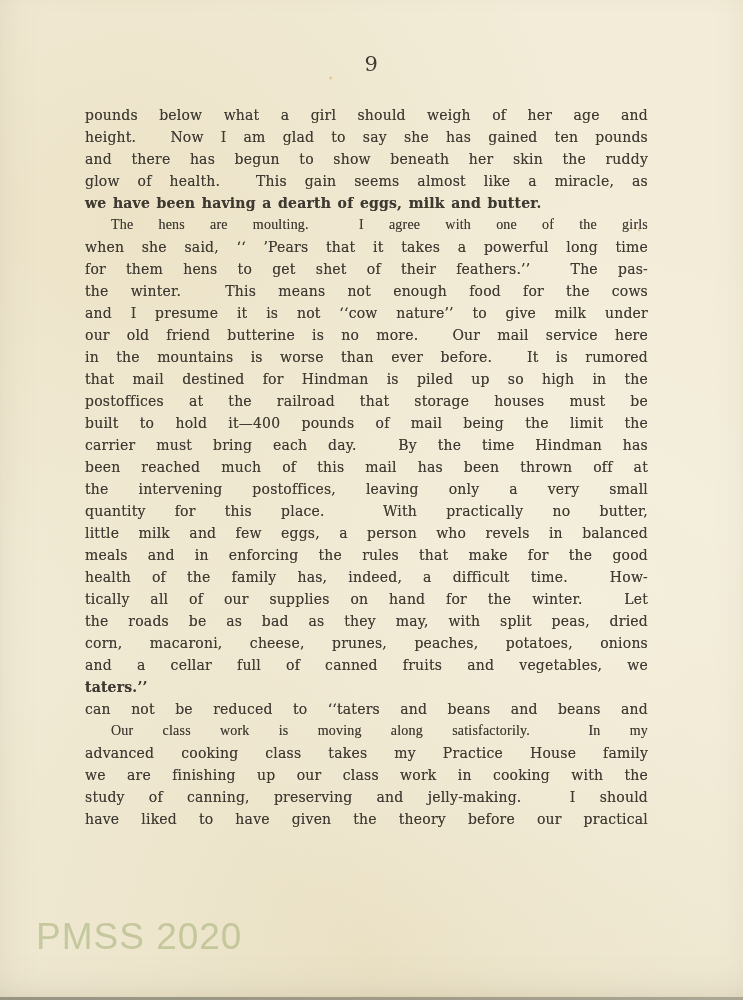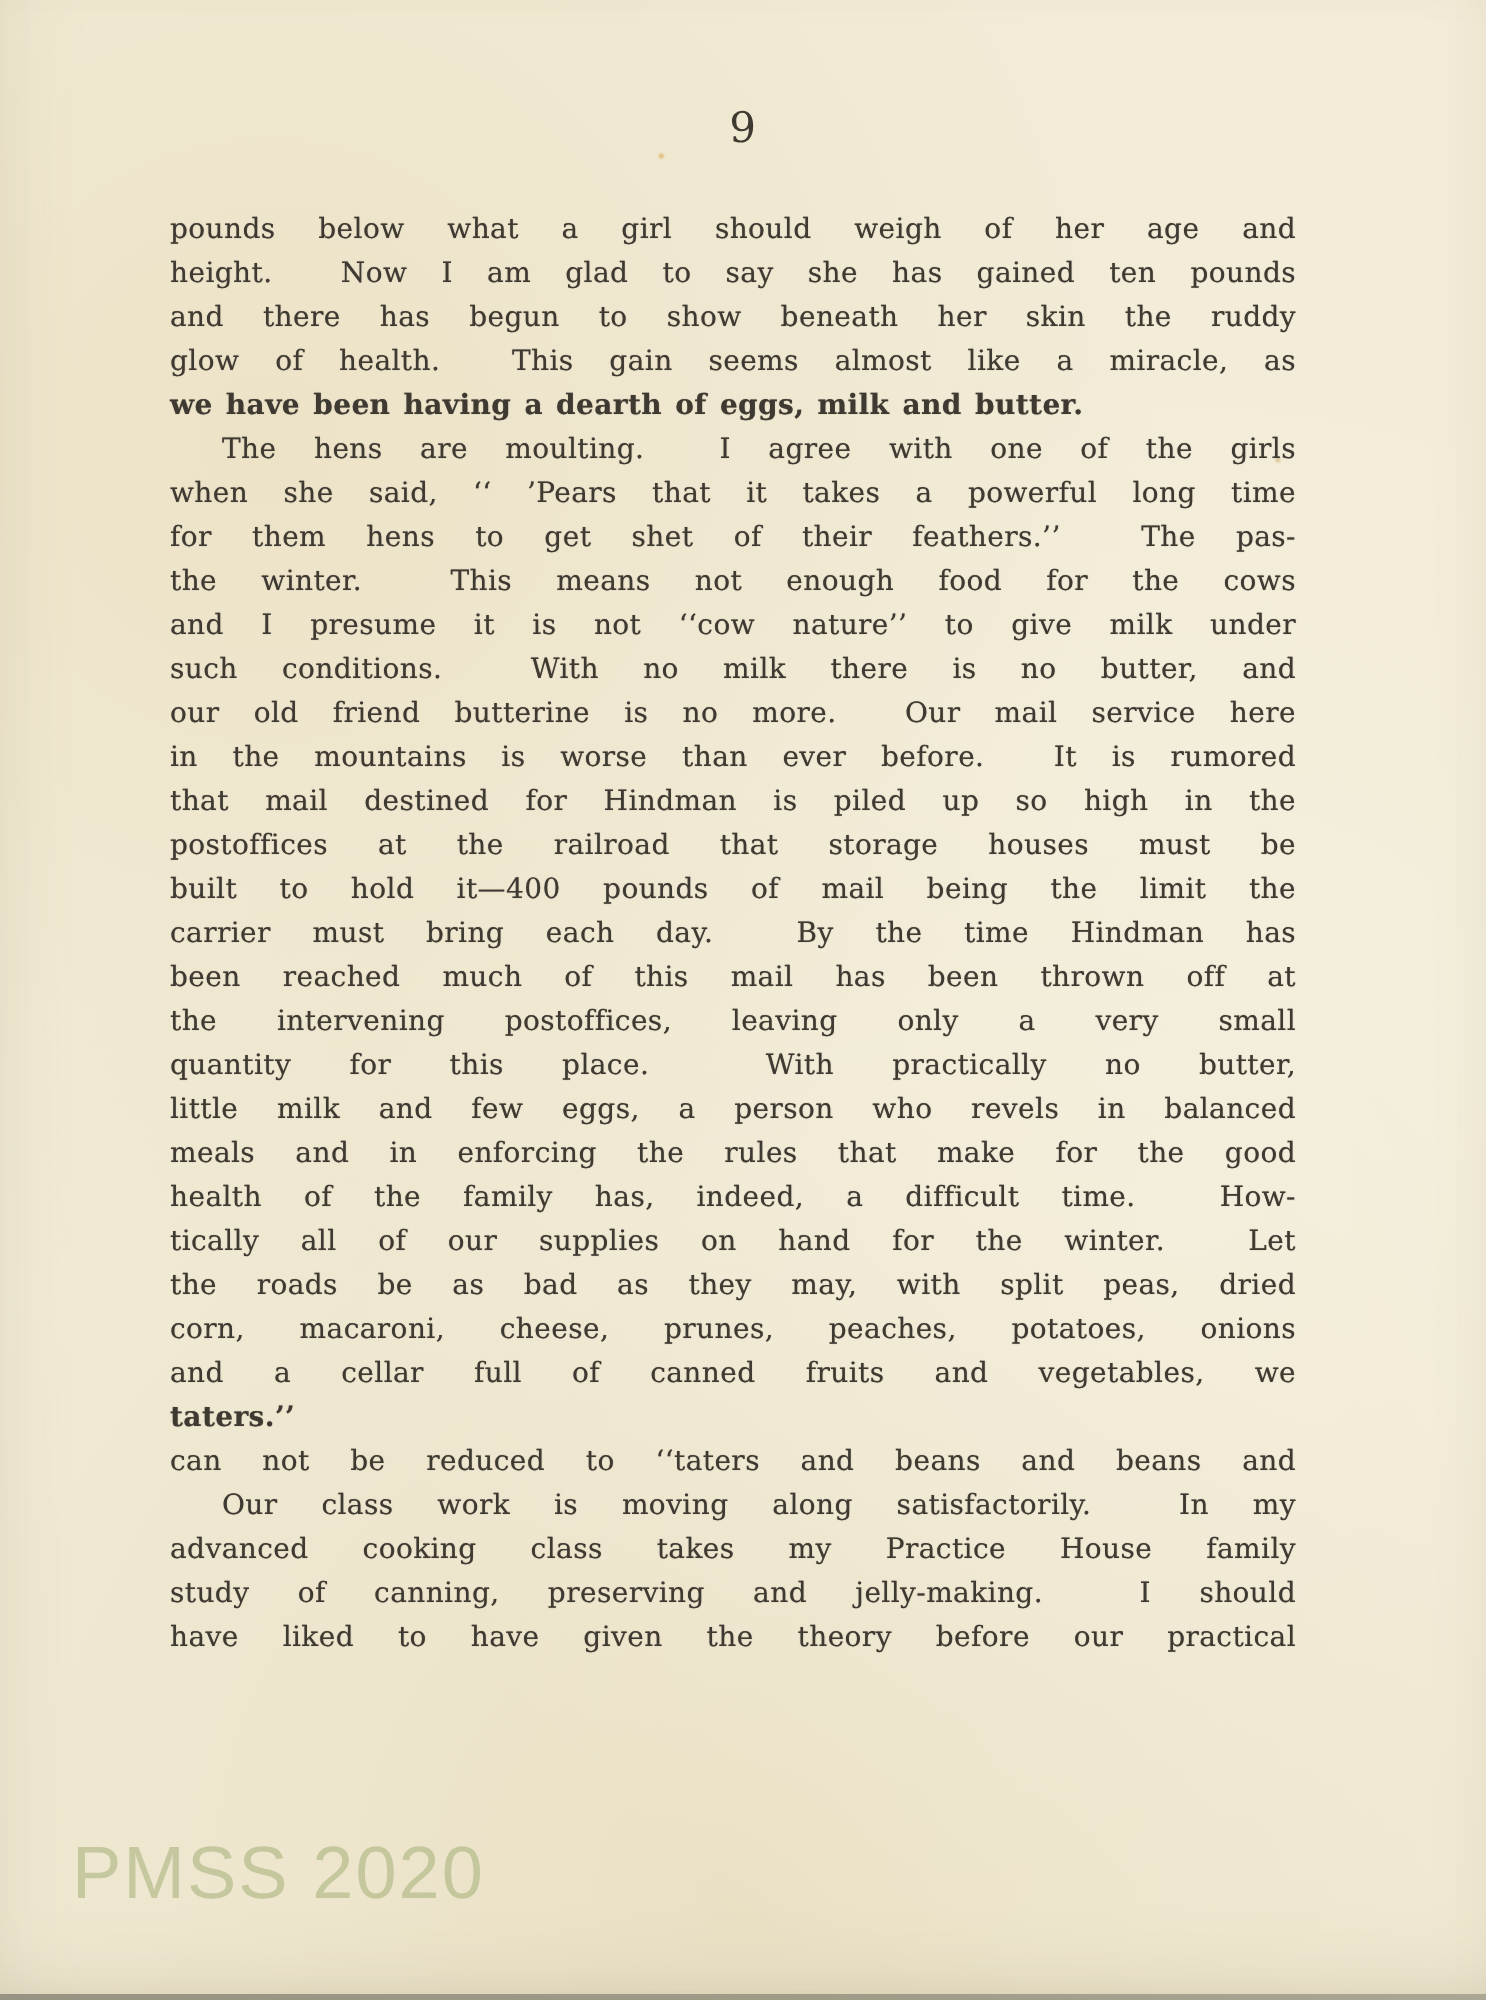--- a/index.html
+++ b/index.html
@@ -48,21 +48,21 @@
     height: 22px;
     line-height: 22px;
     font-size: 14px;
     letter-spacing: 0.2px;
     word-spacing: 1.5px;
     white-space: nowrap;
     text-align: justify;
     text-align-last: justify;
     text-shadow: 0 0 0.5px rgba(62,57,49,0.55);
   }
-  .line.indent { text-indent: 26px; }
+  .line.indent { text-indent: 26px; font-family: Liberation Serif, serif; }
   .line.short-last {
     text-align: center;
     text-align-last: left;
     font-weight: bold;
   }
   .watermark {
     position: absolute;
     left: 36px;
     top: 916px;
     font-family: Liberation Sans, sans-serif;
@@ -91,41 +91,41 @@
       <div class="line">pounds below what a girl should weigh of her age and</div>
       <div class="line">height.&nbsp; Now I am glad to say she has gained ten pounds</div>
       <div class="line">and there has begun to show beneath her skin the ruddy</div>
       <div class="line">glow of health.&nbsp; This gain seems almost like a miracle, as</div>
       <div class="line short-last">we have been having a dearth of eggs, milk and butter.</div>
       <div class="line indent">The hens are moulting.&nbsp; I agree with one of the girls</div>
       <div class="line">when she said, ‘‘ ’Pears that it takes a powerful long time</div>
       <div class="line">for them hens to get shet of their feathers.’’&nbsp; The pas-</div>
       <div class="line">the winter.&nbsp; This means not enough food for the cows</div>
       <div class="line">and I presume it is not ‘‘cow nature’’ to give milk under</div>
-      <div class="line">such conditions.&nbsp; With no milk there is no butter, and</div>
       <div class="line">our old friend butterine is no more.&nbsp; Our mail service here</div>
       <div class="line">in the mountains is worse than ever before.&nbsp; It is rumored</div>
       <div class="line">that mail destined for Hindman is piled up so high in the</div>
       <div class="line">postoffices at the railroad that storage houses must be</div>
       <div class="line">built to hold it—400 pounds of mail being the limit the</div>
       <div class="line">carrier must bring each day.&nbsp; By the time Hindman has</div>
       <div class="line">been reached much of this mail has been thrown off at</div>
       <div class="line">the intervening postoffices, leaving only a very small</div>
       <div class="line">quantity for this place.&nbsp; With practically no butter,</div>
       <div class="line">little milk and few eggs, a person who revels in balanced</div>
       <div class="line">meals and in enforcing the rules that make for the good</div>
       <div class="line">health of the family has, indeed, a difficult time.&nbsp; How-</div>
       <div class="line">tically all of our supplies on hand for the winter.&nbsp; Let</div>
       <div class="line">the roads be as bad as they may, with split peas, dried</div>
       <div class="line">corn, macaroni, cheese, prunes, peaches, potatoes, onions</div>
       <div class="line">and a cellar full of canned fruits and vegetables, we</div>
       <div class="line short-last">taters.’’</div>
       <div class="line">can not be reduced to ‘‘taters and beans and beans and</div>
       <div class="line indent">Our class work is moving along satisfactorily.&nbsp; In my</div>
       <div class="line">advanced cooking class takes my Practice House family</div>
+      <div class="line">we are finishing up our class work in cooking with the</div>
       <div class="line">study of canning, preserving and jelly-making.&nbsp; I should</div>
       <div class="line">have liked to have given the theory before our practical</div>
     </div>
 
   <div class="watermark">PMSS 2020</div>
 
   <div class="bottom-scan-edge"></div>
 </div>
 
 </body></html>

